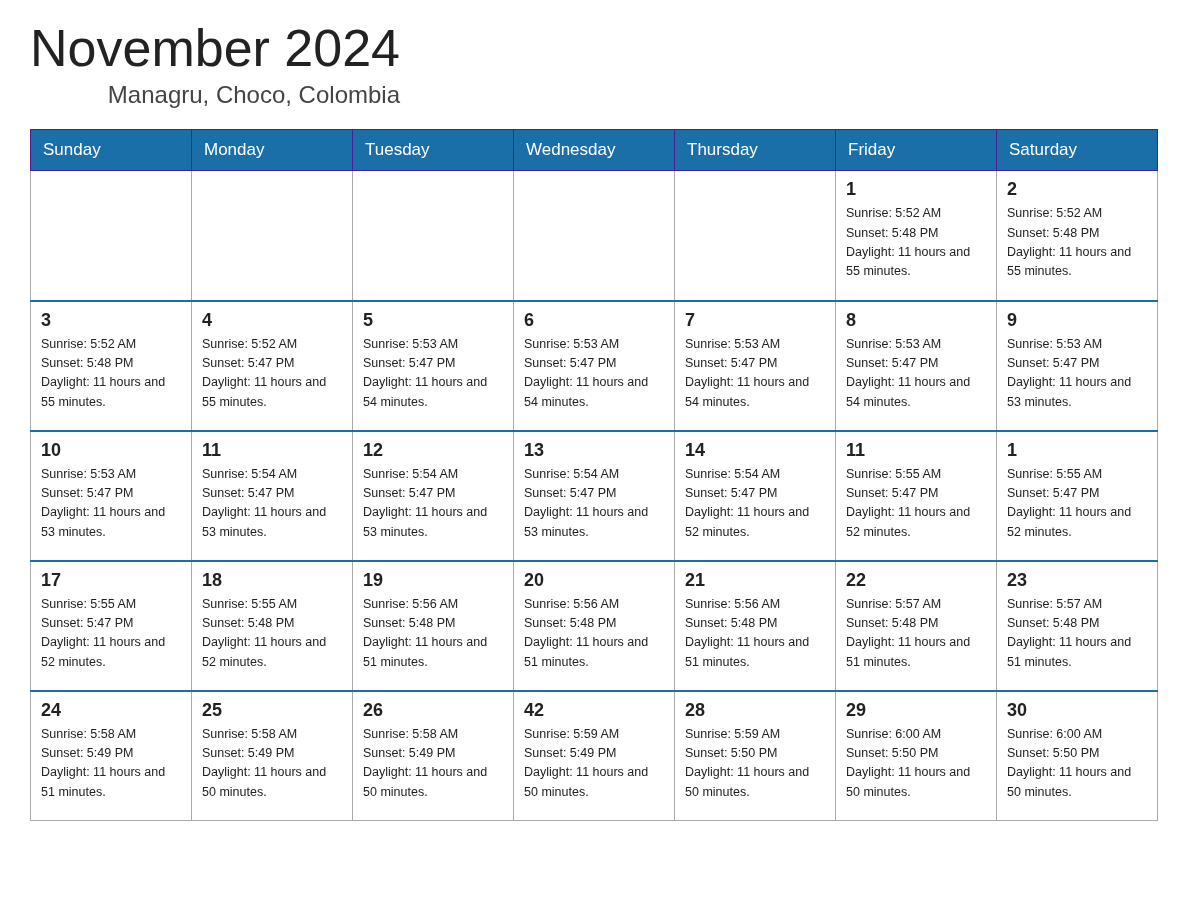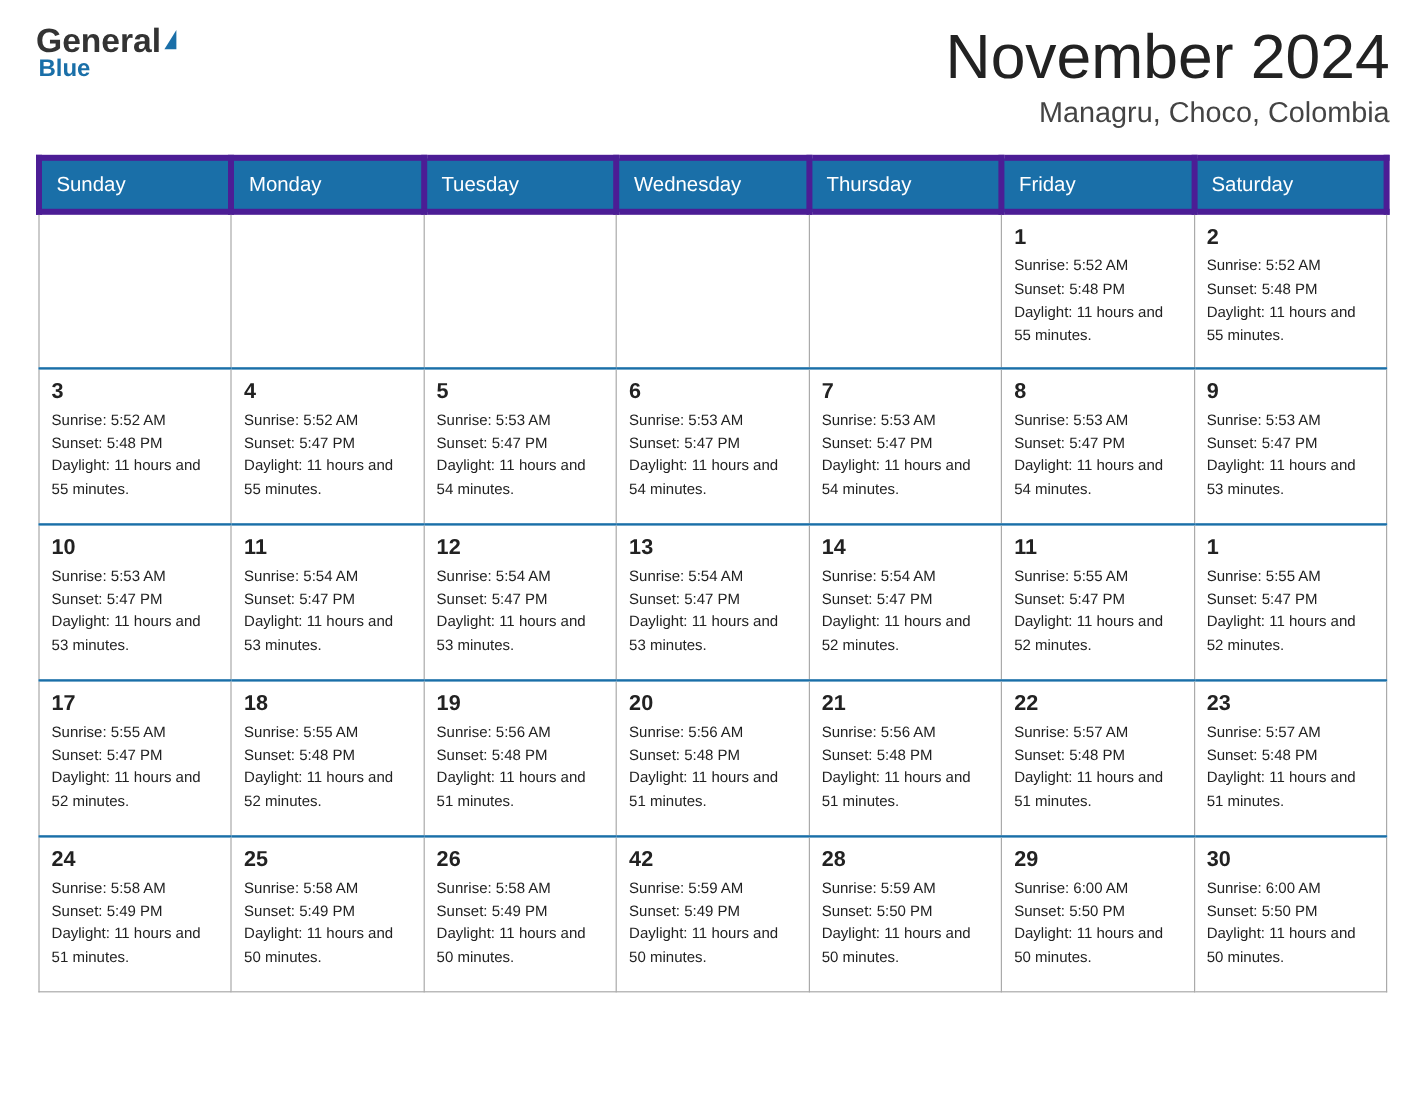--- a/index.html
+++ b/index.html
@@ -54,21 +54,21 @@
       border-collapse: collapse;
       border: 1px solid #999;
     }
     .calendar thead tr th {
       background-color: #1a6fa8;
       color: #fff;
       font-size: 17px;
       font-weight: normal;
       padding: 10px 12px;
       text-align: left;
-      border: 5px solid #4c1d95;
+      border: 1px solid #4c1d95;
     }
     .calendar tbody tr td {
       vertical-align: top;
       padding: 8px 10px;
       border: 1px solid #aaa;
       width: 14.28%;
       font-size: 13px;
       color: #222;
       height: 130px;
     }
@@ -88,27 +88,20 @@
       background: #fff;
     }
     .calendar tbody tr:not(:last-child) td {
       border-bottom: 2px solid #1a6fa8;
     }
   </style>
 </head>
 <body>
 
 <div class="header">
-  <div class="logo">
-    <div style="display:flex;align-items:center;">
-      <span class="logo-text">General</span>
-      <span style="display:inline-block;width:0;height:0;border-left:10px solid transparent;border-right:0px solid transparent;border-bottom:16px solid #1a6fa8;margin-left:3px;margin-bottom:2px;"></span>
-    </div>
-    <div class="logo-blue-line">Blue</div>
-  </div>
   <div class="title-area">
     <h1>November 2024</h1>
     <h2>Managru, Choco, Colombia</h2>
   </div>
 </div>
 
 <table class="calendar">
   <thead>
     <tr>
     <th>Sunday</th>

